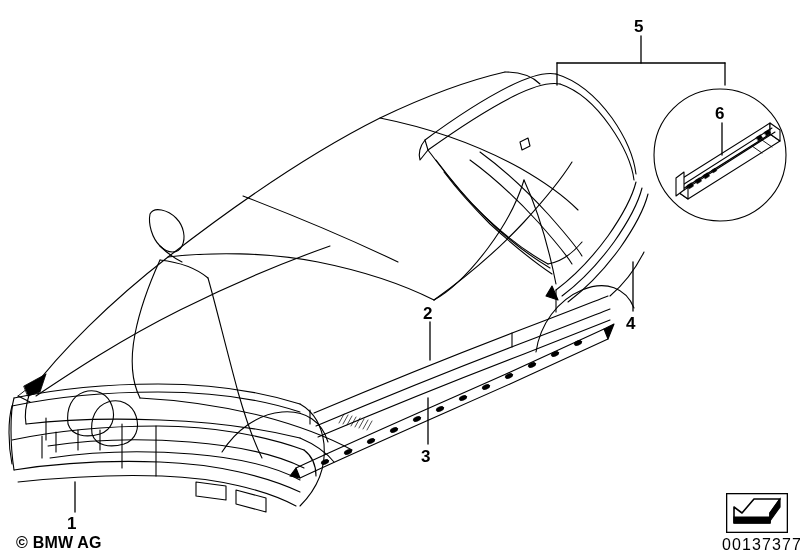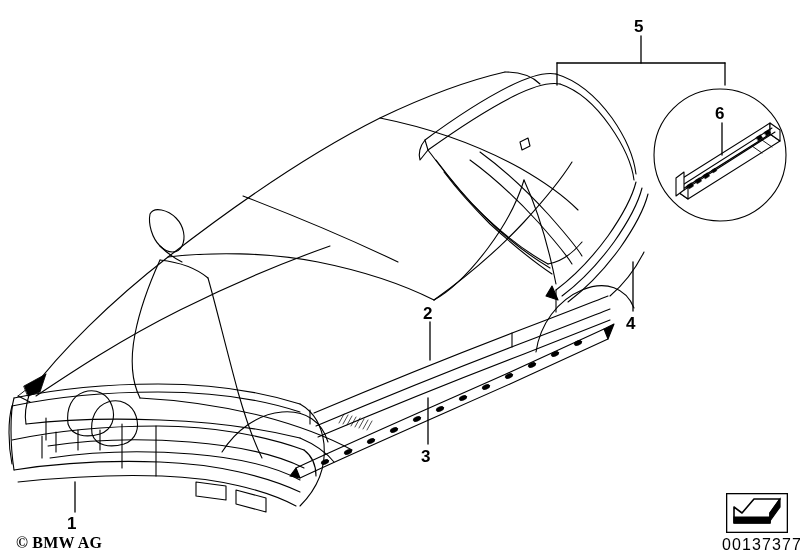--- a/index.html
+++ b/index.html
@@ -31,21 +31,21 @@
     font-weight: bold;
     font-size: 17px;
     color: #000000;
     line-height: 1;
     user-select: none;
   }
   #copyright {
     position: absolute;
     left: 16px;
     top: 534px;
-    font-family: Liberation Serif, serif;
+    font-family: Liberation Sans, sans-serif;
     font-weight: bold;
     font-size: 16px;
     letter-spacing: 0.2px;
     color: #000000;
     white-space: nowrap;
   }
   #doc-id {
     position: absolute;
     left: 722px;
     top: 536px;

